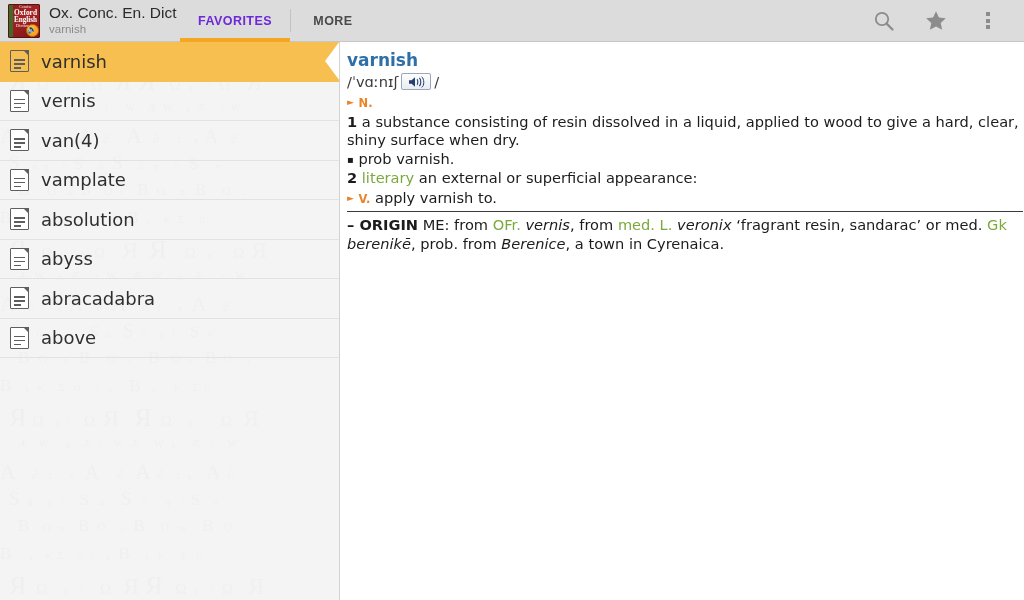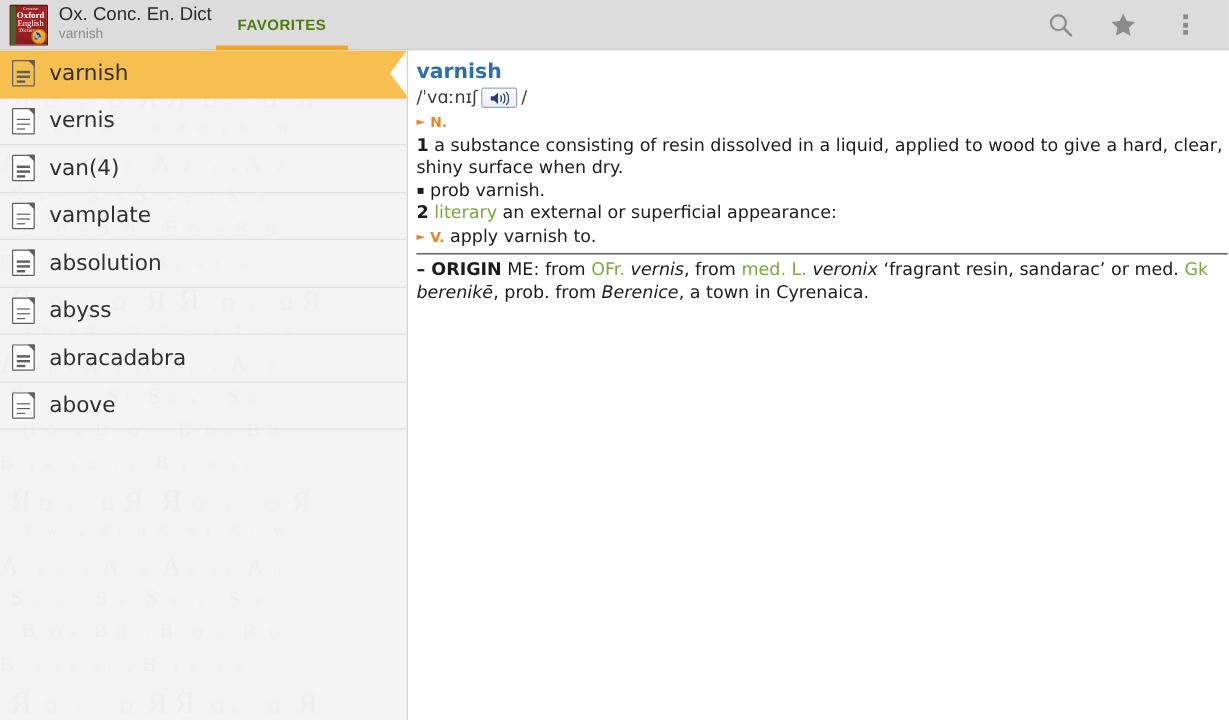--- a/index.html
+++ b/index.html
@@ -30,21 +30,21 @@
     position: absolute; left: 0; top: 0; bottom: 0; width: 4px;
     background: #3f6b2a;
   }
   .book-icon .txt {
     position: absolute; left: 4px; right: 1px; top: 1px;
     color: #fff; font-family: "Liberation Serif", serif;
     text-align: center; line-height: 1.02;
   }
   .book-icon .t1 { font-size: 3.6px; letter-spacing: .1px; }
   .book-icon .t2 { font-size: 7.4px; font-weight: bold; }
-  .book-icon .t3 { font-size: 7.2px; font-weight: normal; }
+  .book-icon .t3 { font-size: 7.2px; font-weight: bold; }
   .book-icon .t4 { font-size: 4.4px; }
   .book-icon .spk {
     position: absolute; right: 0px; bottom: 0px; width: 13px; height: 13px;
     border-radius: 50%; background: radial-gradient(circle at 35% 30%, #ffc04a, #f0900c);
     border: 1px solid #c96f04;
     display: flex; align-items: center; justify-content: center;
     color: #fff; font-size: 8px; line-height: 1;
   }
   .brand-text { margin-left: 9px; display: flex; flex-direction: column; justify-content: center; }
   .brand-title { font-size: 15.5px; color: #2b2b2b; line-height: 1.15; white-space: nowrap; }
@@ -54,21 +54,21 @@
   .tab {
     position: relative; display: flex; align-items: center; justify-content: center;
     padding: 0 18px; min-width: 86px;
     font-size: 12.5px; font-weight: bold; letter-spacing: .45px; color: #4a4a4a;
     cursor: pointer;
   }
   .tab + .tab::before {
     content: ""; position: absolute; left: 0; top: 9px; bottom: 9px; width: 1px;
     background: #c2c2c2;
   }
-  .tab.active { color: #4d7c0f; }
+  .tab.active { color: #6d28d9; }
   .tab.active::after {
     content: ""; position: absolute; left: 0; right: 0; bottom: -1px; height: 4px;
     background: #f5a623;
   }
 
   .topbar-spacer { flex: 1 1 auto; }
   .top-actions { display: flex; align-items: center; padding-right: 10px; gap: 0px; }
   .act {
     width: 52px; height: 42px; display: flex; align-items: center; justify-content: center;
     cursor: pointer;
@@ -182,20 +182,23 @@
     </div>
     <div class="brand-text">
       <div class="brand-title">Ox. Conc. En. Dict</div>
       <div class="brand-sub">varnish</div>
     </div>
   </div>
 
   <div class="tabs">
     <div class="tab active">
       <span>FAVORITES</span>
+    </div>
+    <div class="tab">
+      <span>MORE</span>
     </div>
   </div>
 
   <div class="topbar-spacer"></div>
 
   <div class="top-actions">
     <div class="act">
       <svg class="icon-search" width="22" height="22" viewBox="0 0 22 22">
         <circle cx="9" cy="9" r="6.2" fill="none" stroke="#8c8c8c" stroke-width="1.8"></circle>
         <line x1="13.6" y1="13.6" x2="19.5" y2="19.5" stroke="#8c8c8c" stroke-width="2.2" stroke-linecap="round"></line>

